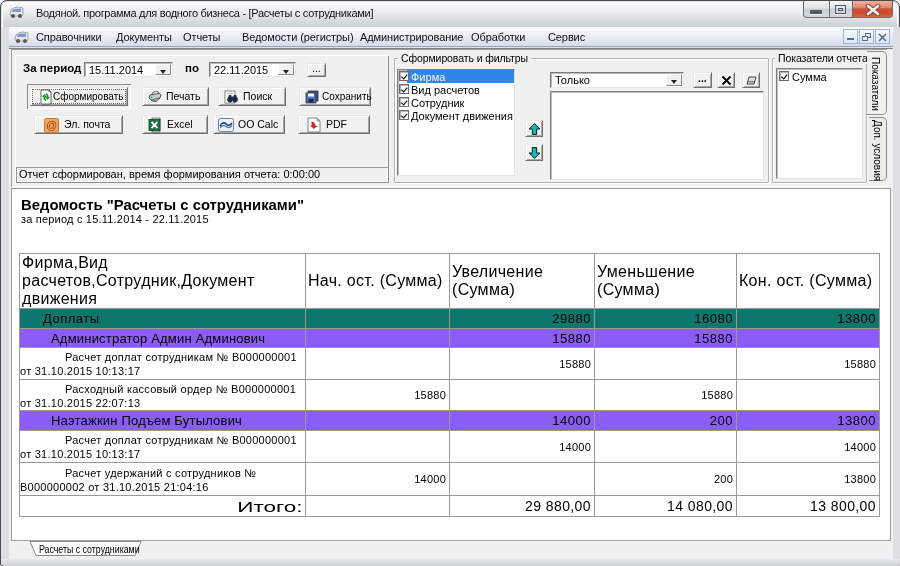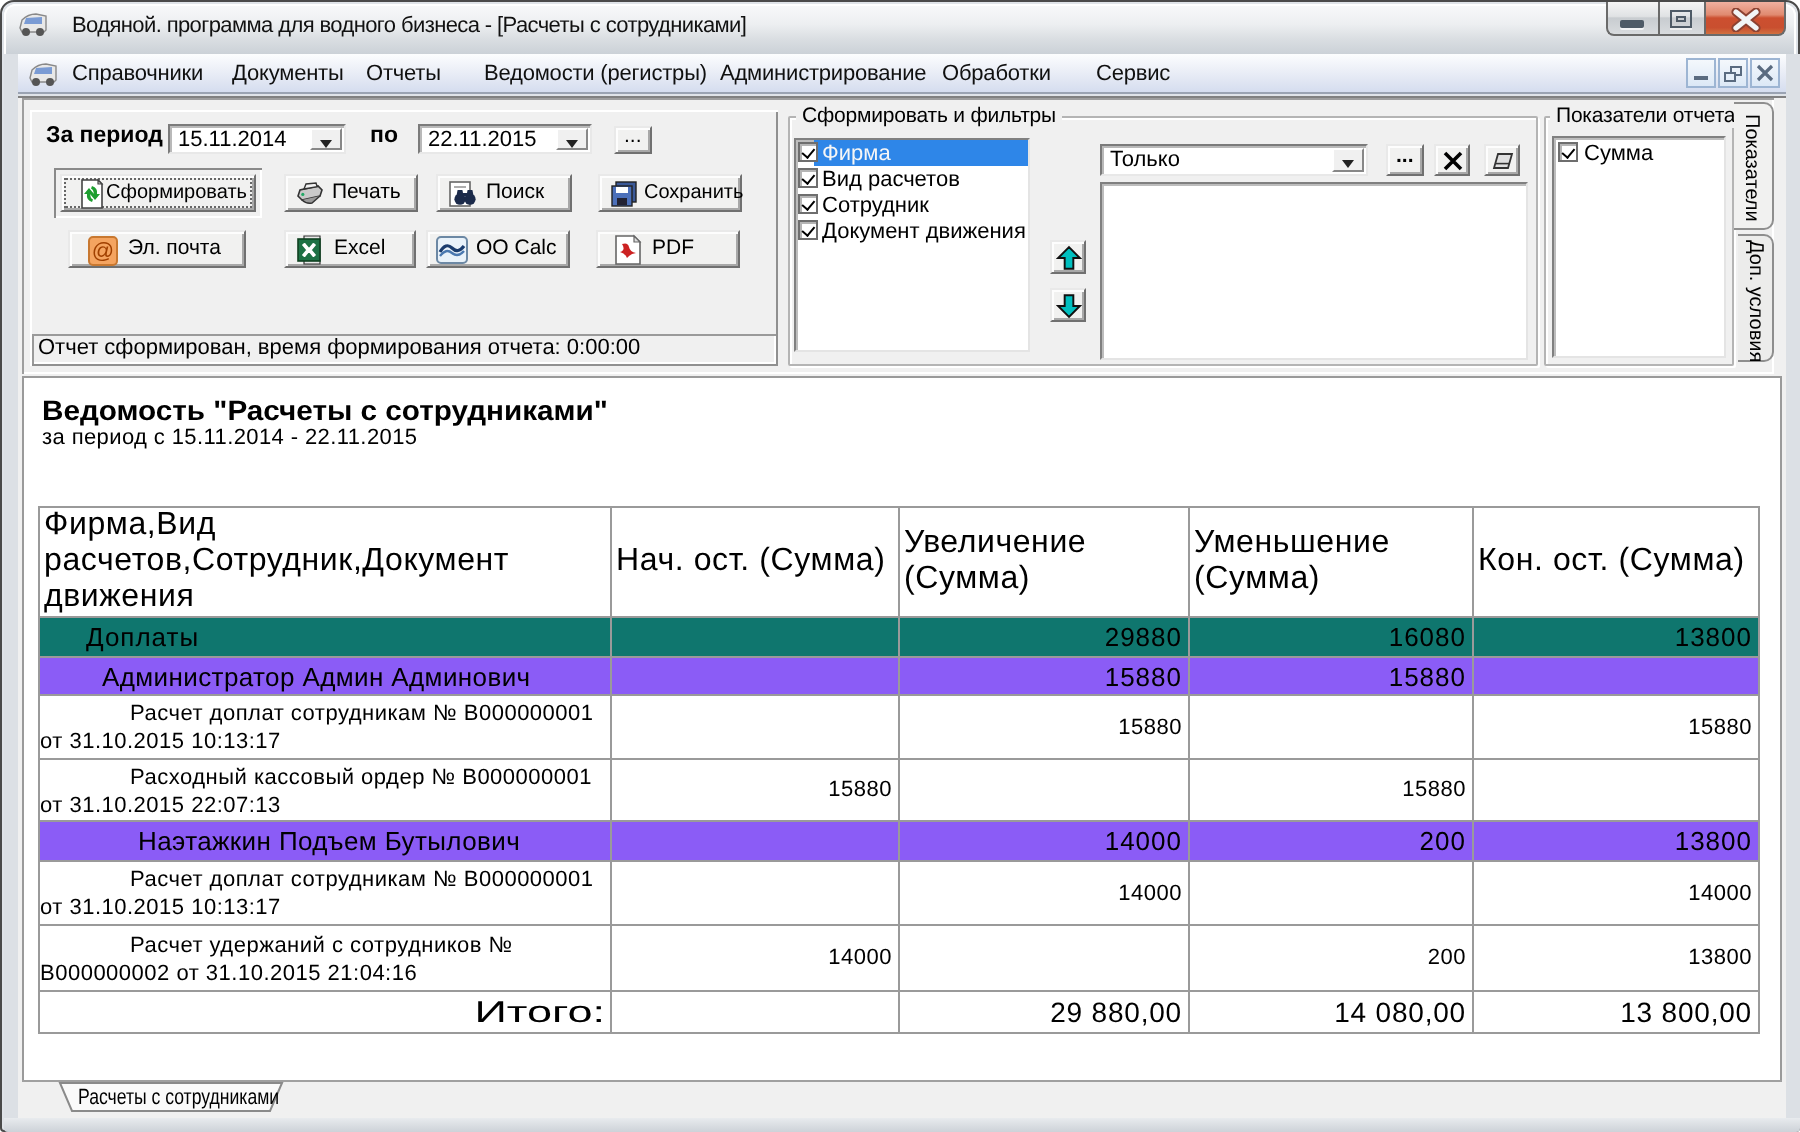--- a/index.html
+++ b/index.html
@@ -323,21 +323,21 @@
     <tr style="height:31px" class="det">
       <td>
             <div class="p">Расходный кассовый ордер № В000000001<br>от 31.10.2015 22:07:13</div>
           </td>
       <td class="num">15880</td>
           <td></td>
           <td class="num">15880</td>
           <td></td>
     </tr>
     <tr style="height:20px" class="pale grow">
-      <td style="padding-left:49px;letter-spacing:0.2px">Наэтажкин Подъем Бутылович</td>
+      <td style="padding-left:31px;letter-spacing:0.2px">Наэтажкин Подъем Бутылович</td>
           <td></td>
       <td class="num">14000</td>
           <td class="num">200</td>
           <td class="num">13800</td>
     </tr>
     <tr style="height:32px" class="det">
       <td>
             <div class="p">Расчет доплат сотрудникам № В000000001<br>от 31.10.2015 10:13:17</div>
           </td>
       <td></td>

